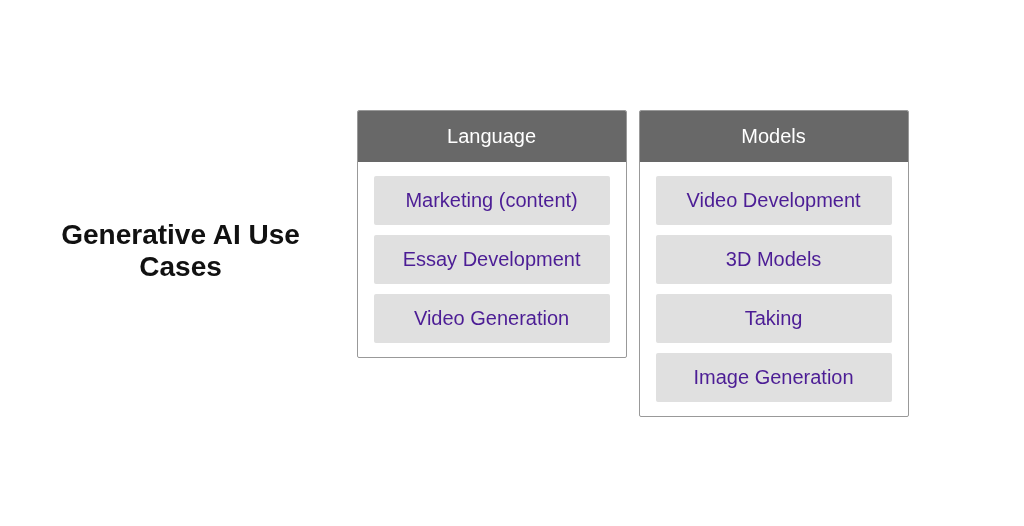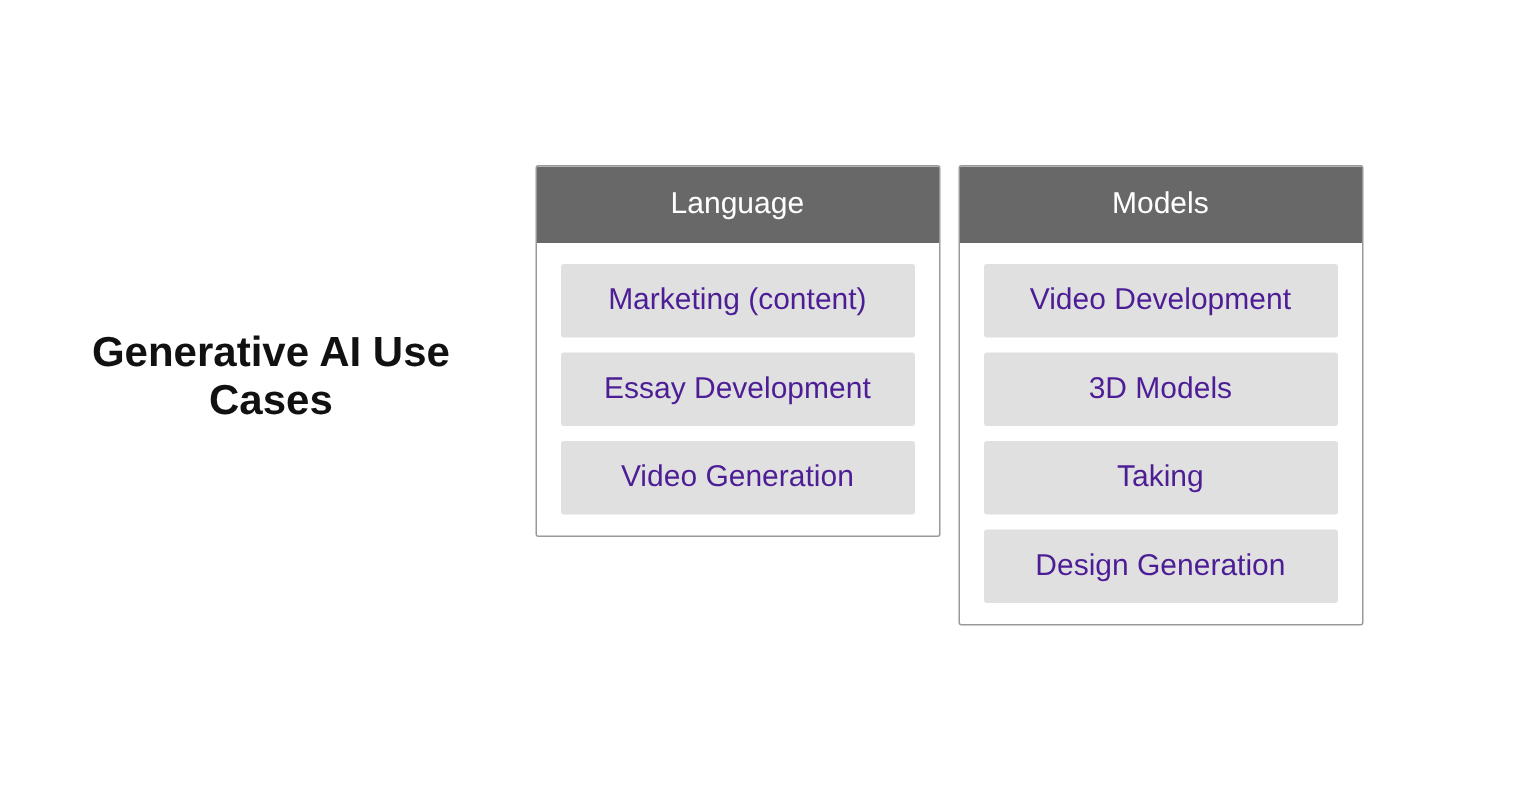--- a/index.html
+++ b/index.html
@@ -93,17 +93,17 @@
           <div class="item-card">Essay Development</div>
           <div class="item-card">Video Generation</div>
         </div>
       </div>
       <div class="column">
         <div class="column-header">Models</div>
         <div class="column-body">
           <div class="item-card">Video Development</div>
           <div class="item-card">3D Models</div>
           <div class="item-card">Taking</div>
-          <div class="item-card">Design Generation</div>
+          <div class="item-card">Image Generation</div>
         </div>
       </div>
     </div>
 </div>
 
 </body></html>

